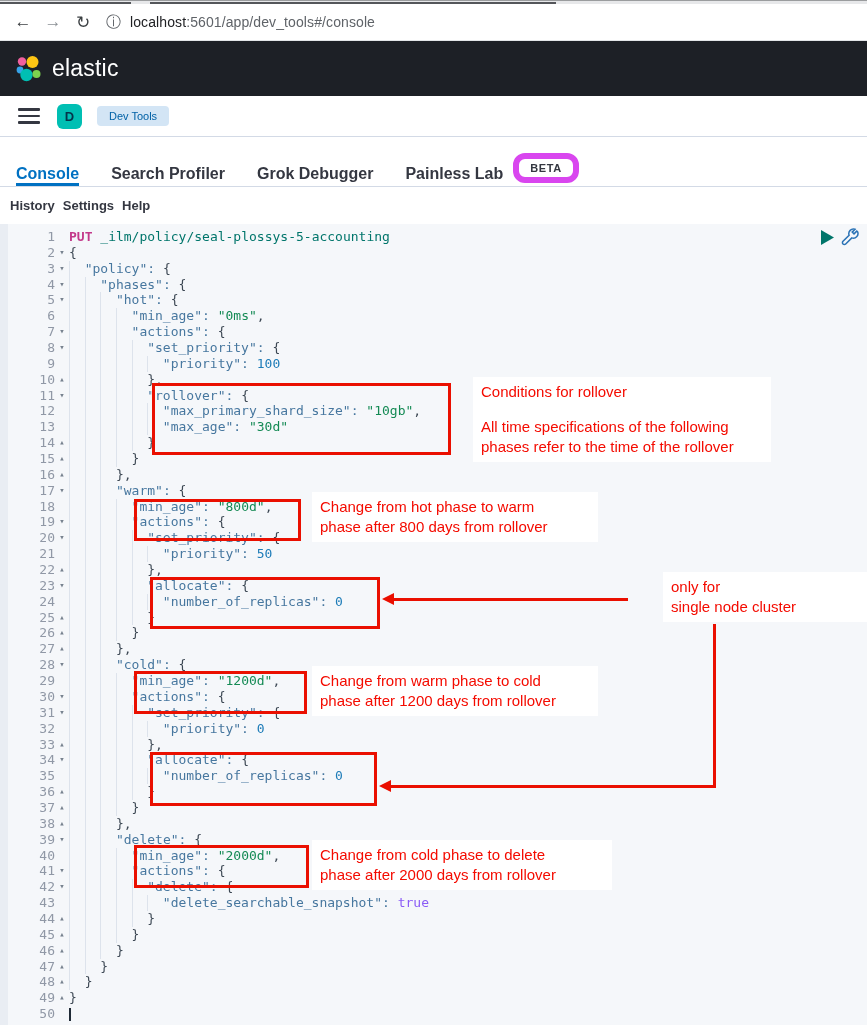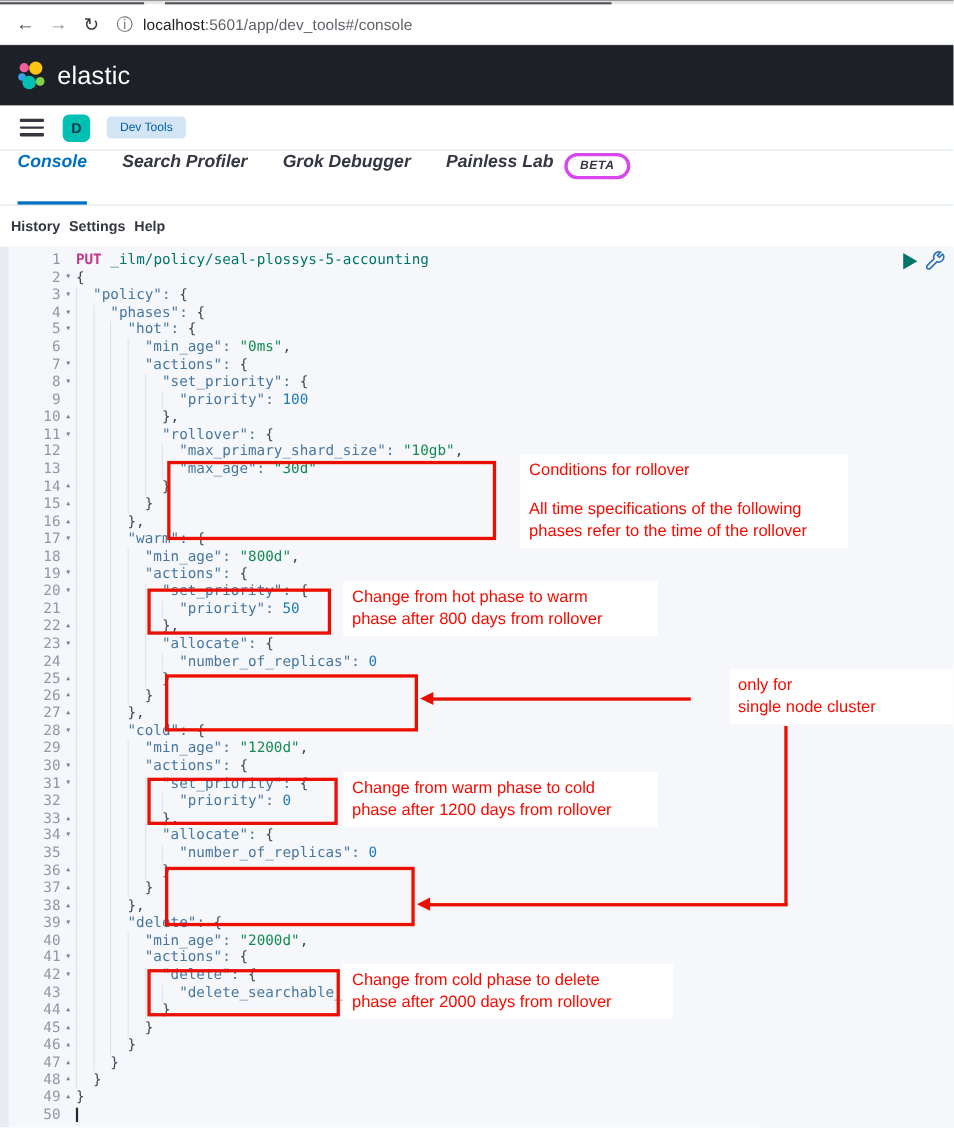--- a/index.html
+++ b/index.html
@@ -25,23 +25,23 @@
 
   
   .toolbar { position:absolute; left:0; top:96px; width:867px; height:41px; background:#fff; display:flex; align-items:center; border-bottom:1px solid #d3dae6; }
   .hamb { width:22px; height:16px; margin-left:18px; display:flex; flex-direction:column; justify-content:space-between; cursor:pointer; }
   .hamb div { height:2.6px; background:#343741; border-radius:1px; }
   .avatar { width:25px; height:25px; margin-left:17px; background:#00bfb3; border-radius:6px; color:#04344a; font-size:13px; font-weight:bold; display:flex; align-items:center; justify-content:center; cursor:pointer; }
   .crumb { margin-left:15px; background:#d3e5f5; color:#0061a6; font-size:11px; padding:4px 12px; border-radius:4px; cursor:pointer; }
 
   
   .tabs { position:absolute; left:0; top:137px; width:867px; height:50px; display:flex; align-items:stretch; border-bottom:1px solid #d3dae6; padding-left:16px; background:#fff; }
-  .tab { display:flex; align-items:flex-start; margin-right:32px; font-size:16px; font-weight:bold; color:#343741; cursor:pointer; border-bottom:3px solid transparent; padding-top:2px;font-style:italic; }
+  .tab { display:flex; align-items:flex-end; margin-right:32px; font-size:16px; font-weight:bold; color:#343741; cursor:pointer; border-bottom:3px solid transparent; padding-top:2px; }
   .tab.active { color:#0071c2; border-bottom-color:#0071c2; }
-  .beta { margin-left:10px; border:3px solid #d946ef; border-radius:12px; font-size:11px; font-weight:bold; letter-spacing:.6px; color:#343741; padding:3px 11px; }
+  .beta { margin-left:10px; border:6px solid #d946ef; border-radius:12px; font-size:11px; font-weight:bold; letter-spacing:.6px; color:#343741; padding:3px 11px; }
 
   
   .submenu { position:absolute; left:0; top:187px; width:867px; height:37px; display:flex; align-items:center; background:#fff; }
   .mitem { font-size:13px; font-weight:bold; color:#343741; margin-left:8px; cursor:pointer; }
   .mitem:first-child { margin-left:10px;text-align:center; }
 
   
   .editor { position:absolute; left:0; top:224px; width:867px; height:801px; background:#f5f7fa; overflow:hidden; }
   .leftstrip { position:absolute; left:0; top:0; width:8px; height:100%; background:#e9edf3; }
   .lines { position:absolute; left:0; top:5px; width:100%; font-family:"DejaVu Sans Mono", monospace; font-size:13px; }
@@ -56,21 +56,21 @@
   .tok-p { color:#3d4854; }
   .tok-s { color:#148a54; }
   .tok-n { color:#1d7cb8; }
   .tok-b { color:#8b5cf6; }
   .cursor { display:inline-block; width:2px; height:13px; background:#1f2a36; vertical-align:middle; }
 
   .runbar { position:absolute; right:8px; top:4px; display:flex; align-items:center; gap:7px; }
   .playbtn, .wrenchbtn { background:none; border:none; cursor:pointer; padding:0; line-height:0; }
 
   
-  .overlay { position:absolute; left:0; top:-224px; width:867px; height:915px; pointer-events:none;margin-top:36px; }
+  .overlay { position:absolute; left:0; top:-224px; width:867px; height:915px; pointer-events:none; }
   .abox { position:absolute; border:3px solid #ea0f00; }
   .albl { position:absolute; background:#fff; color:#f40b00; font-size:15px; line-height:20px; padding:5px 8px; }
   .albl .gap { height:15px; }
   .aseg { position:absolute; background:#ea0f00; }
   .ahead { position:absolute; width:0; height:0; border-top:6.5px solid transparent; border-bottom:6.5px solid transparent; border-right:12px solid #ea0f00; }
 </style>
 </head>
 <body>
 
 <div class="screen">

